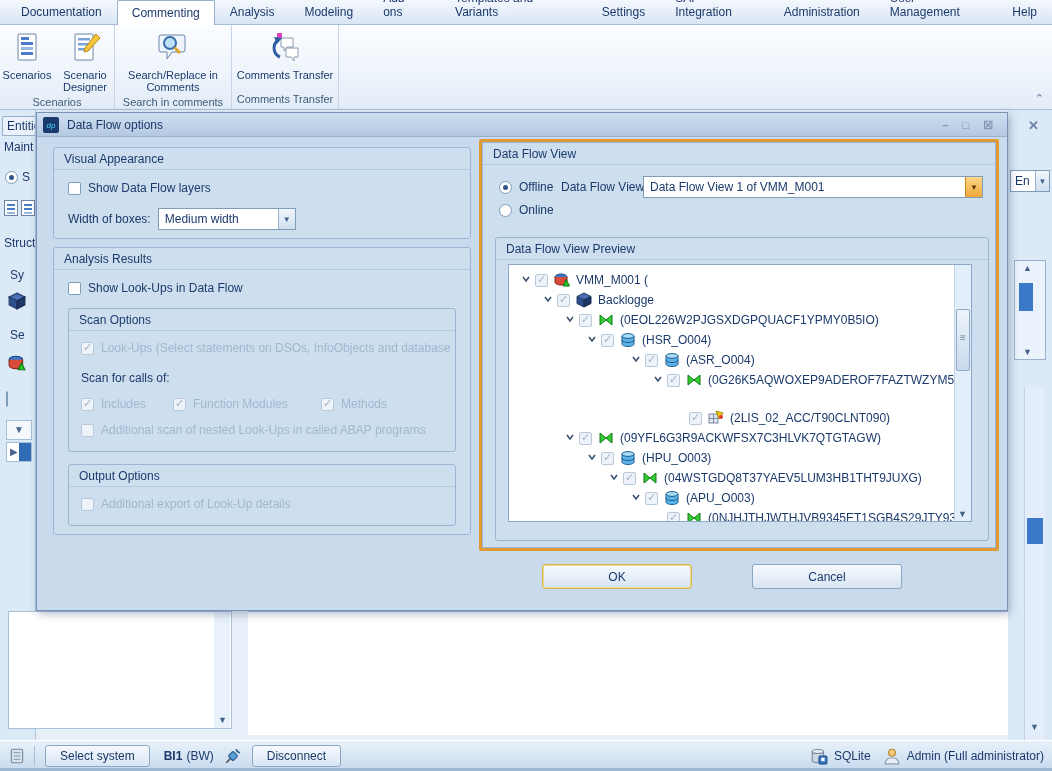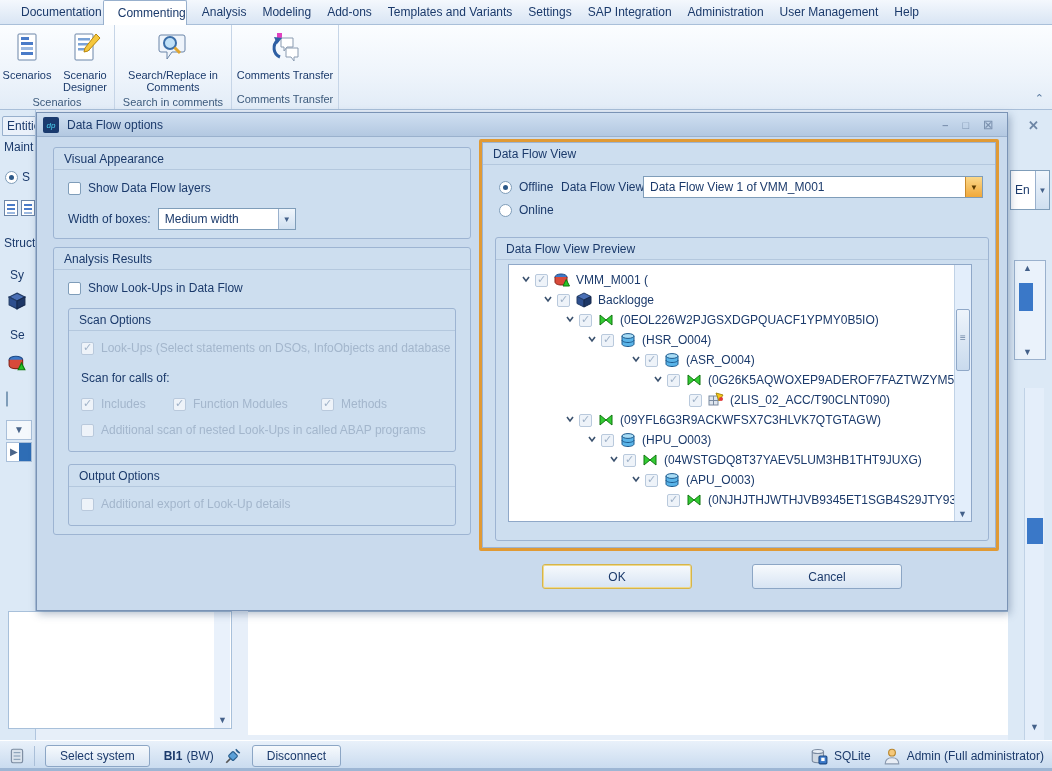--- a/index.html
+++ b/index.html
@@ -3,21 +3,21 @@
 <meta charset="utf-8">
 <style>
   * { margin:0; padding:0; box-sizing:border-box; }
   html,body { width:1052px; height:771px; }
   body { font-family:"Liberation Sans", sans-serif; font-size:12px; color:#1b3a6b; }
   .app { position:relative; width:1052px; height:771px; background:#eef4fb; overflow:hidden; }
 
   
   .menubar { position:absolute; left:0; top:0; width:1052px; height:25px;
     background:linear-gradient(#f4f8fd,#d9e5f4); border-bottom:1px solid #a9bfd9; display:flex; align-items:flex-end; padding-left:6px; }
-  .menu-tab { padding:4px 0 5px 14px; color:#1b3a6b; cursor:default; border:1px solid transparent; border-bottom:none; border-radius:2px 2px 0 0; }
+  .menu-tab { padding:4px 14px 5px 14px; color:#1b3a6b; cursor:default; border:1px solid transparent; border-bottom:none; border-radius:2px 2px 0 0; }
   .menu-tab.active { background:#ffffff; border-color:#98b0cd; position:relative; top:1px; padding-top:5px; }
 
   
   .ribbon { position:absolute; left:0; top:25px; width:1052px; height:85px;
     background:linear-gradient(#fbfdff,#eef4fb 60%,#e2ecf7); border-bottom:1px solid #a9bfd9; }
   .ribbon-groups { display:flex; height:84px; }
   .ribbon-group { display:flex; flex-direction:column; border-right:1px solid #c6d5e7; }
   .rg-buttons { flex:1; display:flex; align-items:flex-start; justify-content:center; padding-top:4px; gap:2px; }
   .rg-caption { height:16px; text-align:center; font-size:11px; color:#3c5a7c; padding-bottom:2px; }
   .ribbon-btn { display:flex; flex-direction:column; align-items:center; text-align:center; font-size:11px; color:#1b3a6b; padding:2px 3px; border-radius:3px; line-height:1.15; }
@@ -42,21 +42,21 @@
   .bg-sy { left:10px; top:158px; }
   .bg-cube { left:8px; top:182px; }
   .bg-se { left:10px; top:218px; }
   .bg-scen { left:8px; top:244px; }
   .bg-cb { left:6px; top:282px; }
   .bg-grid1 { left:6px; top:310px; width:26px; height:20px; background:#f4f8fc; border:1px solid #a9bfd9; color:#4a658a; text-align:center; font-size:10px; line-height:18px; }
   .bg-grid2 { left:6px; top:332px; width:26px; height:20px; background:#fff; border:1px solid #a9bfd9; color:#4a658a; font-size:10px; line-height:18px; display:flex; }
   .bg-grid2 .sel { width:12px; height:100%; background:#2e6db5; margin-left:auto; }
   .bg-right { position:absolute; left:1008px; top:0; width:44px; height:630px; background:#dce9f6; overflow:hidden; }
   .bg-close { position:absolute; left:20px; top:8px; color:#6e86a5; font-size:13px; font-weight:bold; }
-  .bg-lang { position:absolute; left:2px; top:60px; width:40px; height:40px; background:#fff; border:1px solid #7f9db9; display:flex; align-items:center; }
+  .bg-lang { position:absolute; left:2px; top:60px; width:40px; height:22px; background:#fff; border:1px solid #7f9db9; display:flex; align-items:center; }
   .bg-lang .txt { flex:1; padding-left:4px; }
   .bg-lang .arrow-btn { width:14px; height:100%; background:linear-gradient(#f0f6fc,#cfdff0); border-left:1px solid #9ab1cd; color:#44618a; font-size:8px; display:flex; align-items:center; justify-content:center; }
   .mini-scroll { position:absolute; left:6px; top:150px; width:32px; height:100px; background:#eaf2fb; border:1px solid #9ab1cd; }
   .mini-scroll .up,.mini-scroll .down { position:absolute; left:8px; color:#44618a; font-size:9px; }
   .mini-scroll .up { top:2px; } .mini-scroll .down { bottom:2px; }
   .mini-scroll .thumb { position:absolute; left:4px; top:22px; width:14px; height:28px; background:#3a78c8; }
   .right-track { position:absolute; left:16px; top:278px; width:20px; height:352px; background:#e4eefa; border-left:1px solid #c0d2e6; }
   .right-track .thumb { position:absolute; left:2px; top:130px; width:16px; height:26px; background:#3a78c8; }
   .right-track .down { position:absolute; left:5px; bottom:8px; color:#44618a; font-size:9px; }
   .panel-a { position:absolute; left:8px; top:501px; width:224px; height:118px; background:#fff; border:1px solid #a8c0da; }
@@ -438,21 +438,21 @@
                       </svg></span>
                     <span class="cb dim checked"></span>
                     <span class="ticon">
                       <svg viewBox="0 0 16 16">
                         <polygon points="2,3 2,13 8,8" fill="#33cc33" stroke="#117711"></polygon>
                         <polygon points="14,3 14,13 8,8" fill="#33cc33" stroke="#117711"></polygon>
                       </svg>
                     </span>
                     <span>(0G26K5AQWOXEP9ADEROF7FAZTWZYM51M)</span>
                   </div>
-                  <div class="tree-row" style="padding-left: 162px;">
+                  <div class="tree-row" style="padding-left: 162px; margin-top: 18px;">
                     <span class="exp hidden"><svg viewBox="0 0 10 10">
                         <path d="M2 3l3 4 3-4" stroke="#3a516e" fill="none" stroke-width="1.6"></path>
                       </svg></span>
                     <span class="cb dim checked"></span>
                     <span class="ticon">
                       <svg viewBox="0 0 16 16">
                         <rect x="1" y="4" width="9" height="9" fill="#dfe6ee" stroke="#7a8aa0"></rect>
                         <line x1="1" y1="8.5" x2="10" y2="8.5" stroke="#7a8aa0"></line>
                         <line x1="5.5" y1="4" x2="5.5" y2="13" stroke="#7a8aa0"></line>
                         <polygon points="8,1 15,3 11,9" fill="#f5c518" stroke="#a88a10"></polygon>

